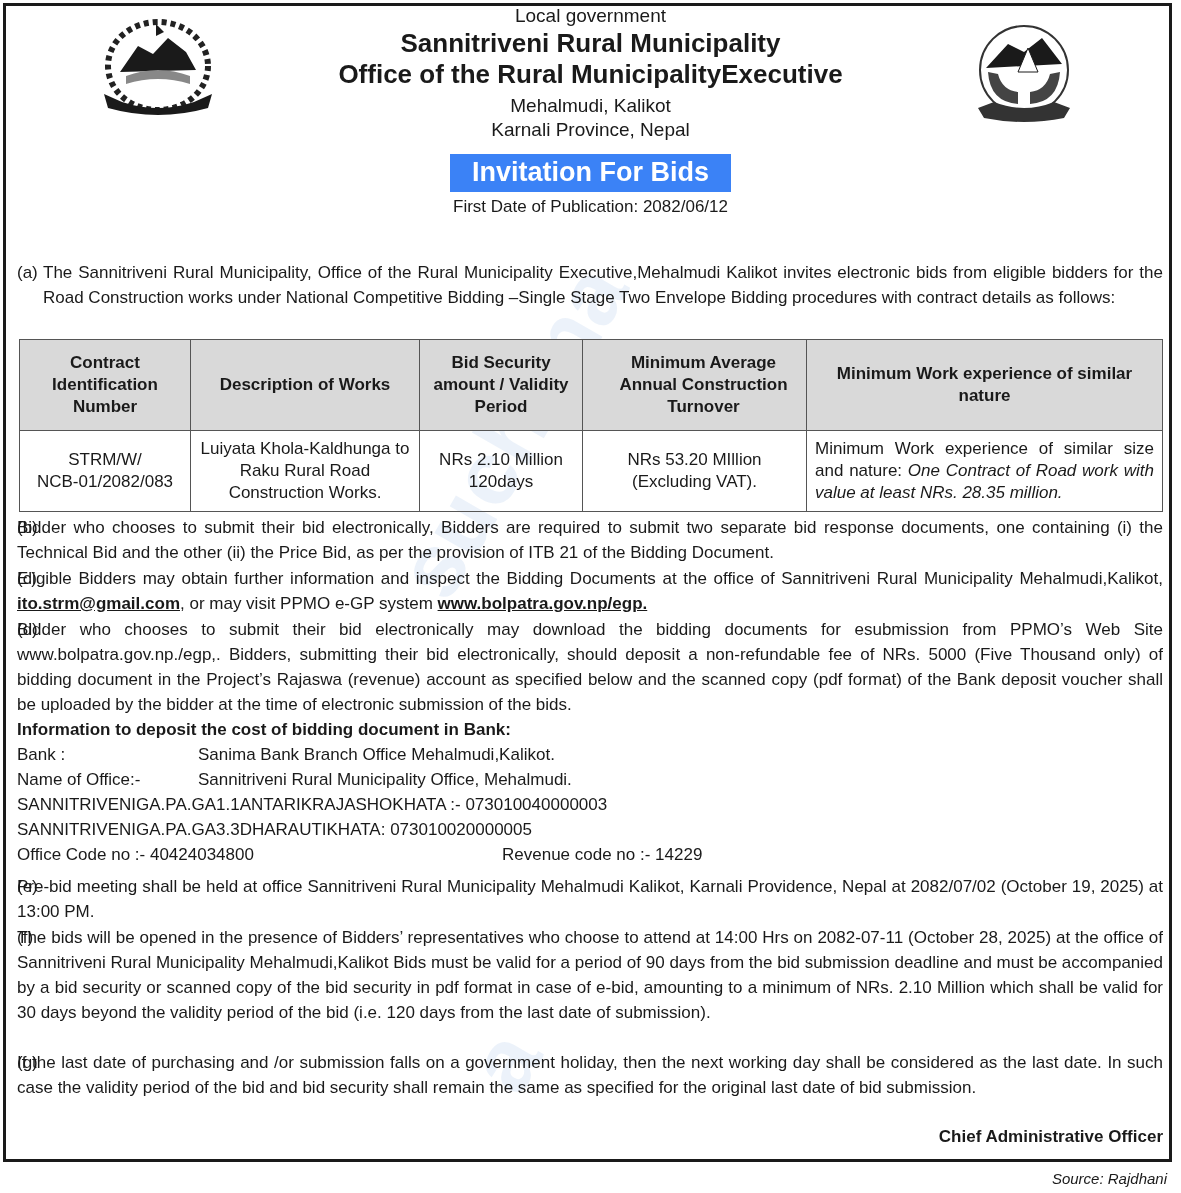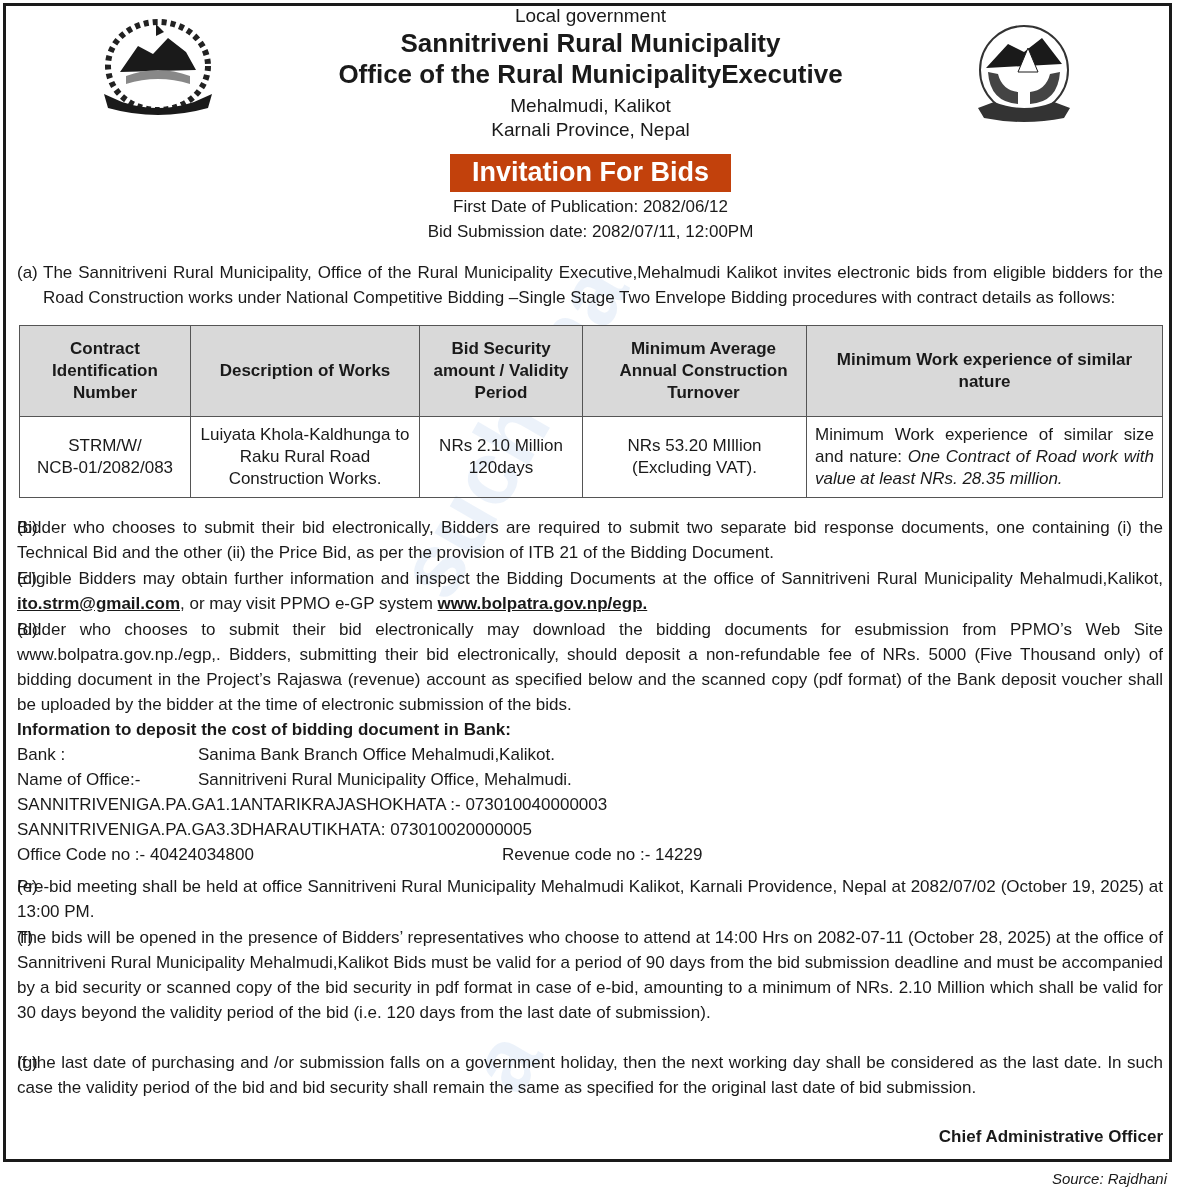--- a/index.html
+++ b/index.html
@@ -6,28 +6,28 @@
   body { width: 1181px; height: 1193px; position: relative; overflow: hidden;
          font-family: "Liberation Sans", sans-serif; color: #1a1a1a; }
   .frame { position: absolute; left: 3px; top: 3px; width: 1169px; height: 1159px;
            border: 3px solid #1a1a1a; box-sizing: border-box; }
   .logo { position: absolute; }
   .logo-left { left: 98px; top: 14px; width: 120px; height: 104px; }
   .logo-right { left: 968px; top: 22px; width: 112px; height: 100px; }
   .header { position: absolute; left: 0; right: 0; top: 4px; text-align: center; }
   .h-small { font-size: 19px; line-height: 24px; }
   .h-big { font-size: 26px; font-weight: bold; line-height: 31px; }
-  .title-box { display: inline-block; background: #c2410c; color: #fff; font-weight: bold;
+  .title-box { display: inline-block; background: #3b82f6; color: #fff; font-weight: bold;
                font-size: 27px; padding: 2px 22px 3px; margin-top: 12px; line-height: 33px; }
   .dates { font-size: 17px; line-height: 25px; margin-top: 2px; }
   .para { position: absolute; left: 17px; right: 18px; font-size: 17px; line-height: 25px; }
   .para .lbl { position: absolute; left: 0; top: 0; }
   .para .txt { text-align: justify; }
   .para-a .txt { margin-left: 26px; }
-  table.bids { position: absolute; left: 19px; top: 325px; width: 1144px; border-collapse: collapse;
+  table.bids { position: absolute; left: 19px; top: 339px; width: 1144px; border-collapse: collapse;
                font-size: 17px; }
   table.bids th { background: #d9d9d9; font-weight: bold; line-height: 22px; height: 86px;
                   border: 1.5px solid #555; padding: 2px 6px; text-align: center; }
   table.bids td { line-height: 22px; border: 1.5px solid #555; padding: 5px 8px; text-align: center; height: 70px; }
   table.bids td.left { text-align: justify; }
   .em { font-style: italic; }
   a.lnk { color: #1a1a1a; font-weight: bold; text-decoration: underline; }
   .bold { font-weight: bold; }
   .bank-row { display: flex; }
   .bank-key { width: 181px; }
@@ -68,21 +68,20 @@
 </div>
 
 <div class="header">
   <div class="h-small">Local government</div>
   <div class="h-big">Sannitriveni Rural Municipality</div>
   <div class="h-big">Office of the Rural MunicipalityExecutive</div>
   <div class="h-small" style="margin-top:4px;">Mehalmudi, Kalikot</div>
   <div class="h-small">Karnali Province, Nepal</div>
   <div class="title-box">Invitation For Bids</div>
   <div class="dates">First Date of Publication: 2082/06/12</div>
-  <div class="dates" style="margin-top:0;">Bid Submission date: 2082/07/11, 12:00PM</div>
 </div>
 
 <div class="para para-a" style="top:260px;">
   <span class="lbl">(a)</span>
   <div class="txt">The Sannitriveni Rural Municipality, Office of the Rural Municipality Executive,Mehalmudi Kalikot invites electronic bids from eligible bidders for the Road Construction works under National Competitive Bidding –Single Stage Two Envelope Bidding procedures with contract details as follows:</div>
 </div>
 
 <table class="bids">
   <thead>
     <tr>

